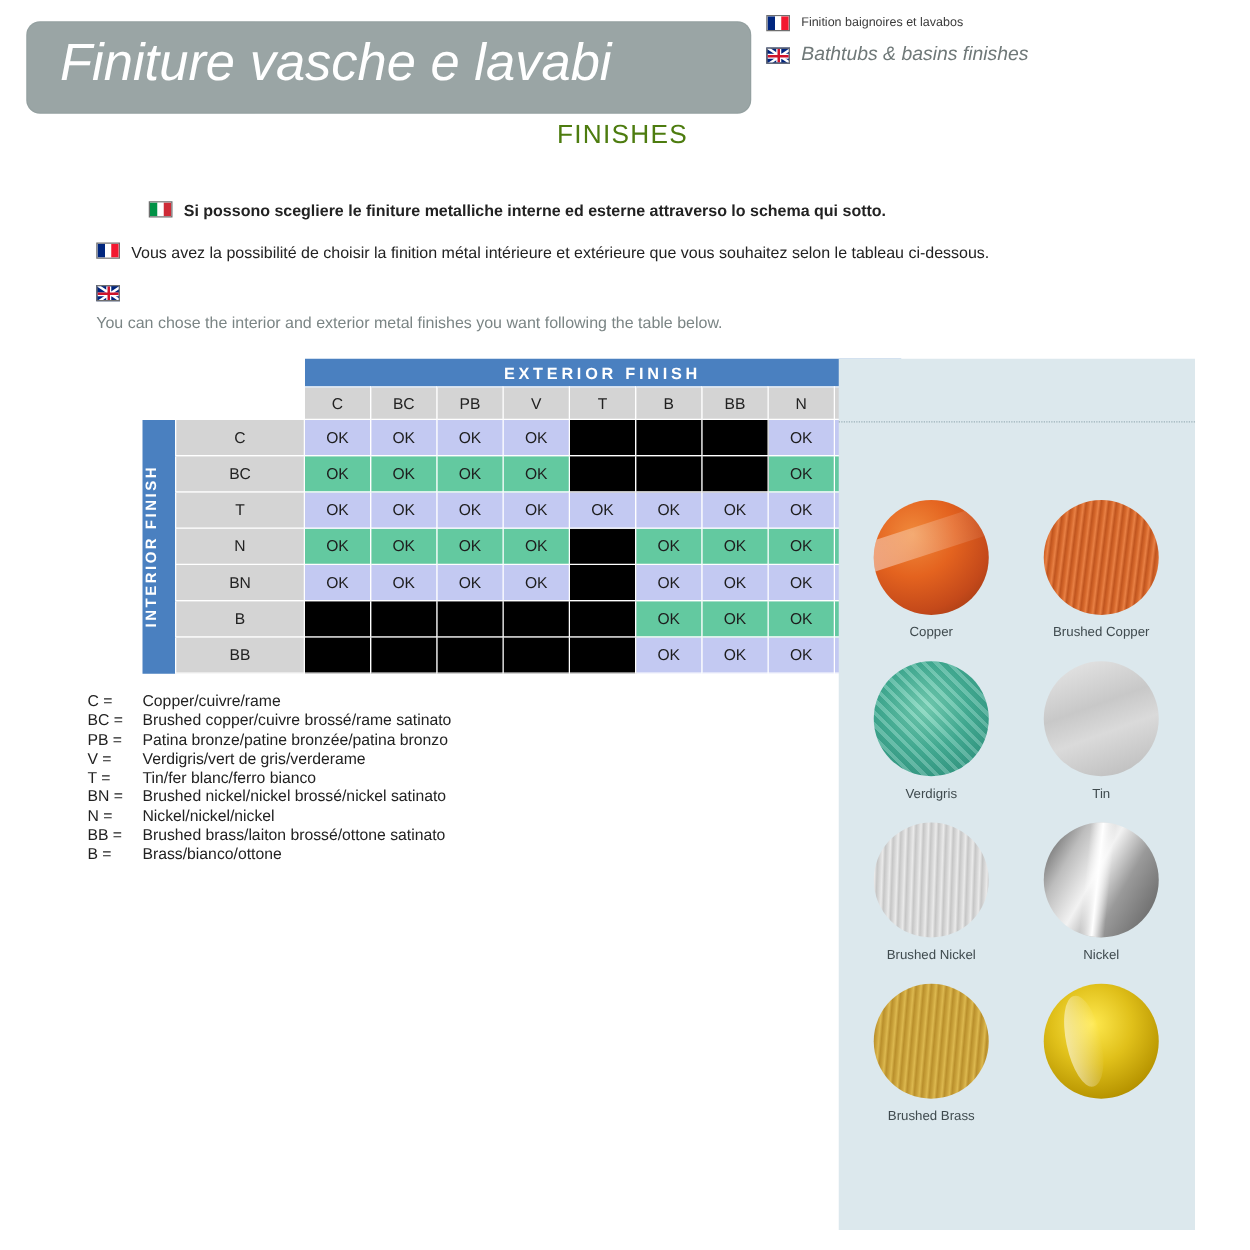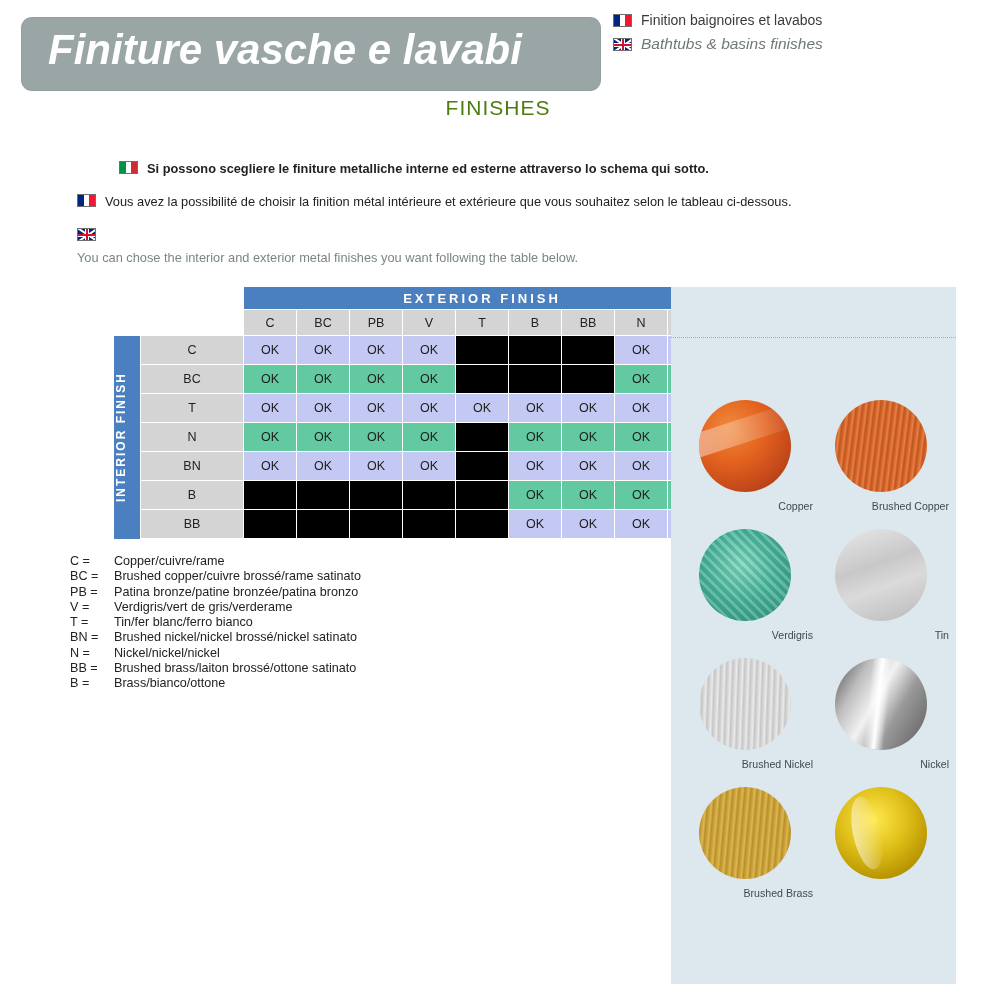--- a/index.html
+++ b/index.html
@@ -13,32 +13,32 @@
 
   
   .header-band{
     position:absolute;left:22px;top:18px;width:578px;height:72px;
     background:#9aa5a5;
     border-radius:10px;
     box-shadow:0 0 0 1px #94a0a0;
   }
   .header-title{
     position:absolute;left:48px;top:26px;
-    font-size:42px;font-style:italic;font-weight:bold;
+    font-size:42px;font-style:italic;font-weight:normal;
     color:#ffffff;
     letter-spacing:0px;
     white-space:nowrap;
   }
   .hdr-lang{
     position:absolute;
     display:flex;align-items:center;gap:9px;
   }
   .hdr-fr{left:613px;top:12px;}
   .hdr-en{left:613px;top:35px;}
-  .hdr-fr .lang-text{font-size:14px;color:#3a3a3a;}
+  .hdr-fr .lang-text{font-size:10px;color:#3a3a3a;}
   .hdr-en .lang-text{font-size:15.5px;color:#6f7878;font-style:italic;}
 
   
   .flag{display:inline-block;width:19px;height:13px;position:relative;overflow:hidden;border:1px solid #6f6f6f;box-sizing:border-box;flex:0 0 auto;}
   .flag.it span{display:block;height:100%;width:33.34%;float:left;}
   .flag.it .c1{background:#009246;} .flag.it .c2{background:#ffffff;} .flag.it .c3{background:#ce2b37;}
   .flag.fr span{display:block;height:100%;width:33.34%;float:left;}
   .flag.fr .c1{background:#00267f;} .flag.fr .c2{background:#ffffff;} .flag.fr .c3{background:#f31830;}
   .flag.uk{background:#00247d;}
   .flag.uk .d1,.flag.uk .d2{position:absolute;left:-4px;top:5px;width:28px;height:2px;background:#ffffff;}
@@ -107,21 +107,21 @@
     position:absolute;left:0;right:4px;top:60px;text-align:center;
     font-size:21px;color:#4d7c0f;letter-spacing:1px;margin-top:36px;
   }
   .dotline{
     position:absolute;left:671px;top:337px;width:285px;border-top:1px dotted #9bb0b8;
   }
   .fin-grid{
     position:absolute;left:677px;top:400px;width:273px;
     display:flex;flex-wrap:wrap;
   }
-  .fin-item{width:136px;margin-bottom:17px;text-align:right;}
+  .fin-item{width:136px;margin-bottom:17px;text-align:center;}
   .swatch{
     width:92px;height:92px;border-radius:50%;margin:0 auto 8px auto;
     position:relative;overflow:hidden;
   }
   .fin-label{font-size:10.6px;color:#3f4a4e;}
 
   .sw-copper{background:radial-gradient(circle at 34% 30%, #f08a3c 0%, #e4631f 38%, #c4491a 70%, #8d3312 100%);}
   .sw-copper:after{content:"";position:absolute;left:-10%;top:20%;width:120%;height:26%;background:linear-gradient(90deg,rgba(255,255,255,.45),rgba(255,255,255,0));transform:rotate(-18deg);}
   .sw-bcopper{background:repeating-linear-gradient(97deg,#d4662a 0px,#e88044 2px,#c0551f 4px,#d4662a 6px);}
   .sw-patina{background:radial-gradient(circle at 40% 35%, #6b4b2a 0%, #4a3119 45%, #241408 100%);}

